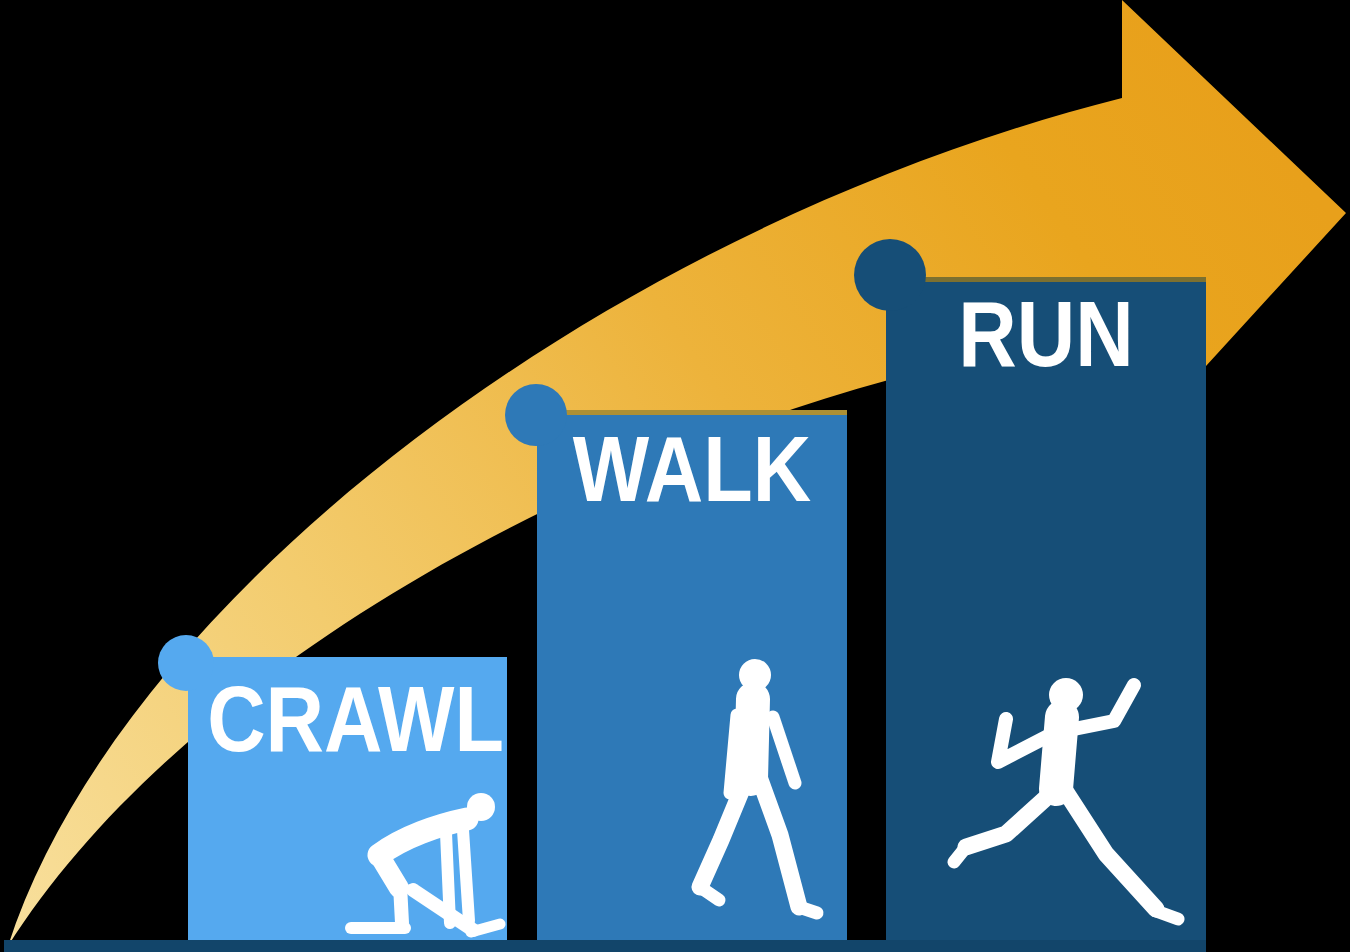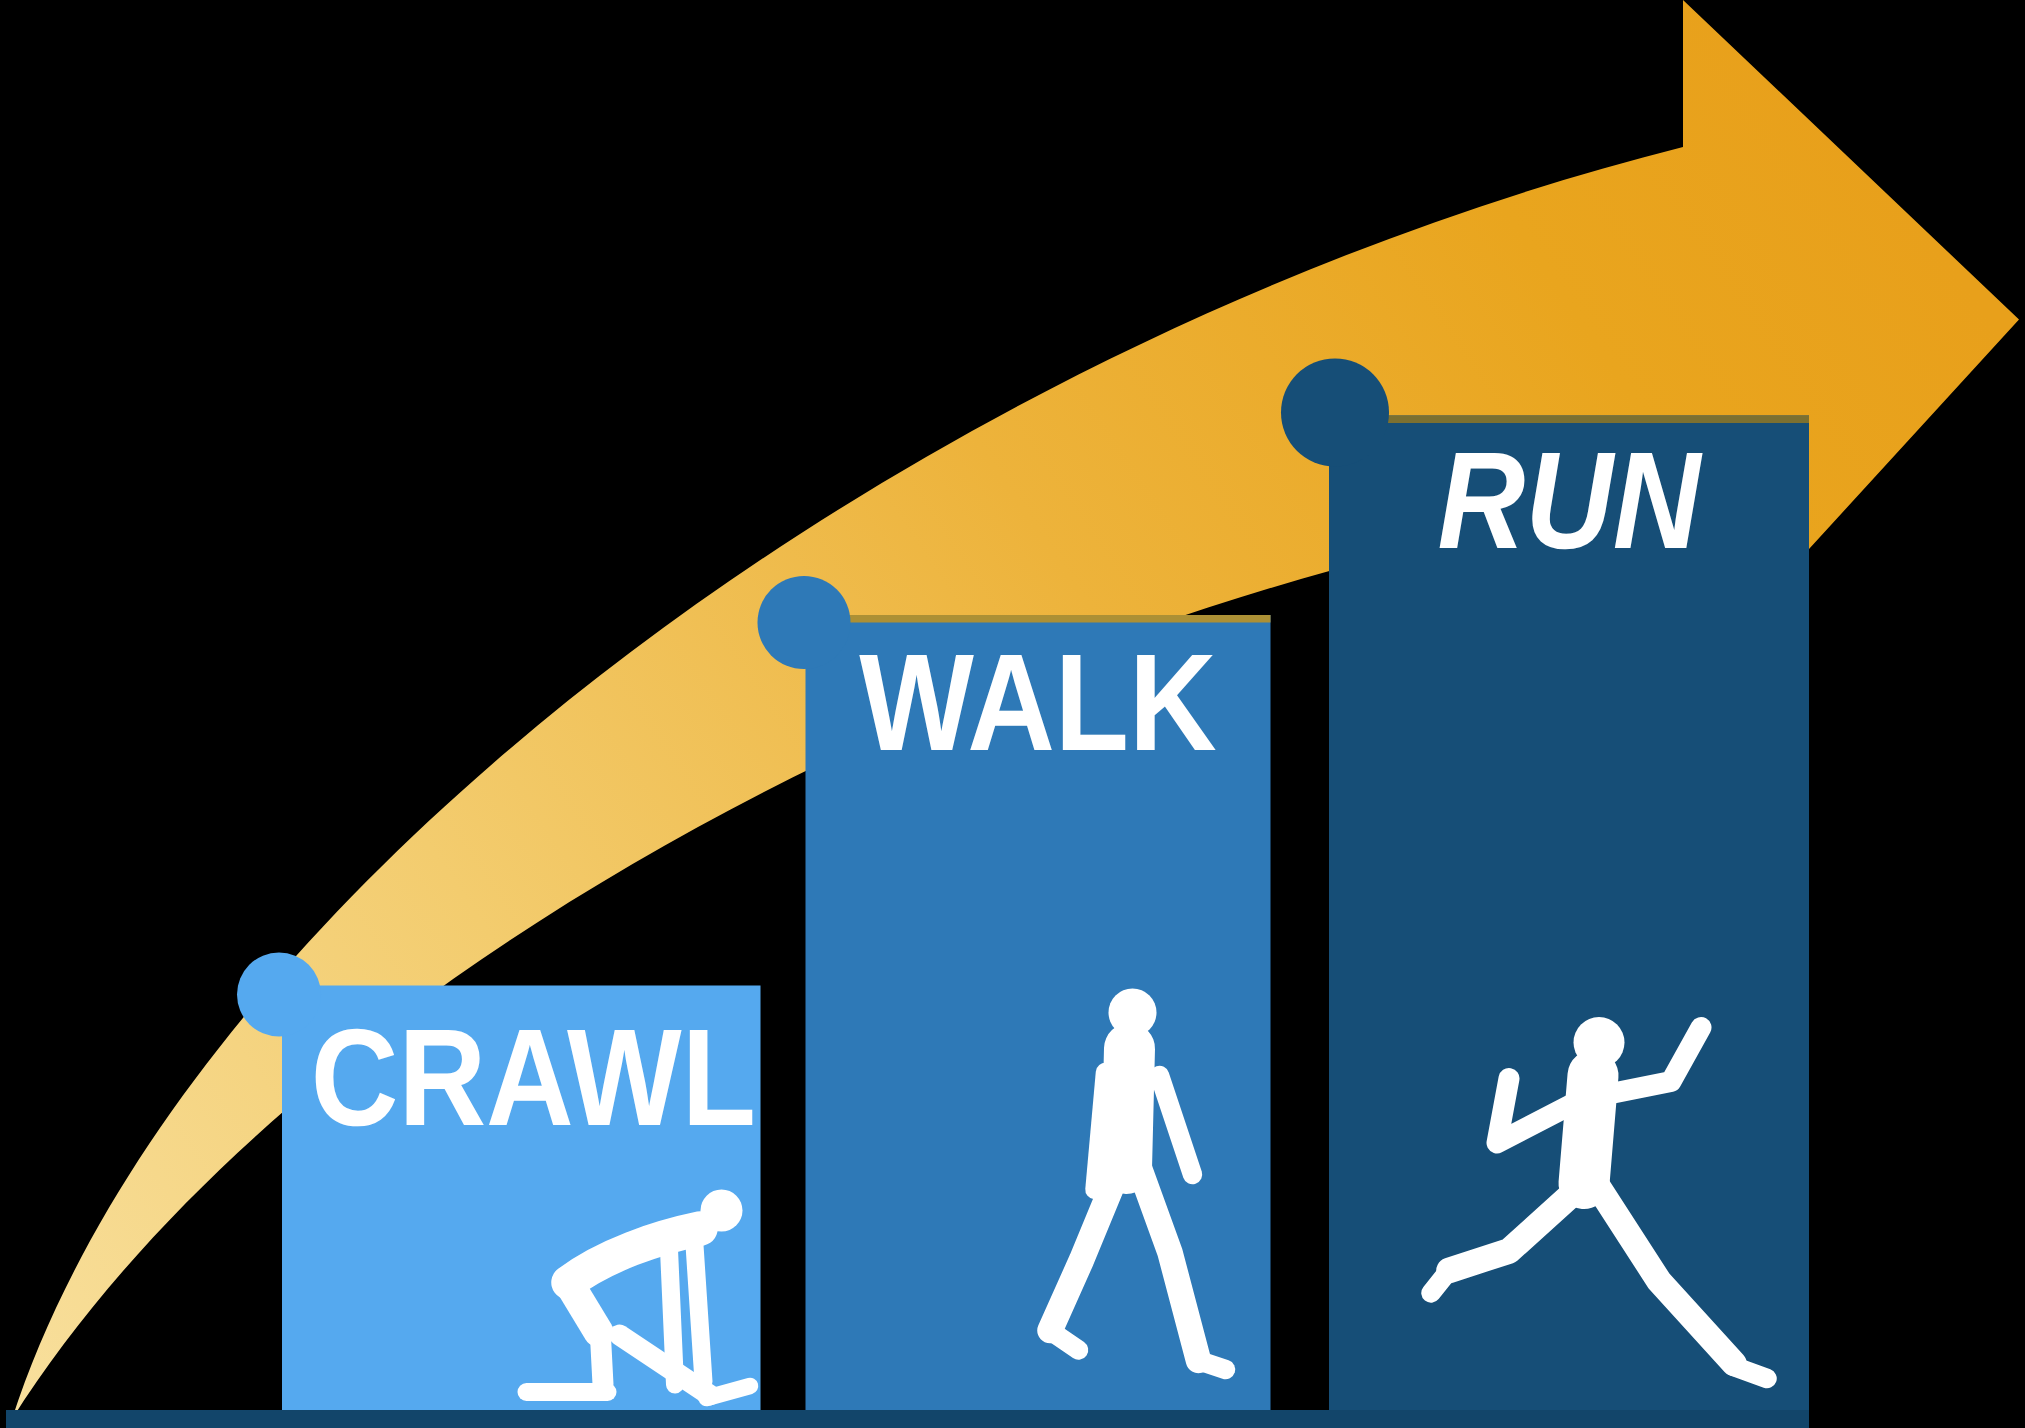--- a/index.html
+++ b/index.html
@@ -94,21 +94,21 @@
         <path d="M52 60 L45 138" stroke-width="13"></path>
         <path d="M88 62 L110 128" stroke-width="13"></path>
         <path d="M62 122 L36 185 L15 232" stroke-width="17"></path>
         <path d="M15 232 L34 245" stroke-width="13"></path>
         <path d="M74 122 L95 180 L114 252" stroke-width="17"></path>
         <path d="M114 252 L132 258" stroke-width="13"></path>
       </g>
     </svg>
   </div>
 
-  <div class="bar" id="bar-run" style="background-color: rgb(22, 78, 119); font-style: italic;">
+  <div class="bar" id="bar-run" style="background-color: rgb(22, 78, 119);">
     <div class="bar-top-edge" style="background-color: rgb(124, 112, 48);"></div>
     <div class="corner-dot" style="background-color: rgb(22, 78, 119);"></div>
     <div class="bar-label" style="color: rgb(255, 255, 255);">RUN</div>
     <svg class="person-icon" width="240" height="268" viewBox="0 0 240 268">
       <circle cx="120" cy="26" r="17" stroke="none" fill="#ffffff"></circle>
       <g fill="none" stroke-linecap="round" stroke-linejoin="round" stroke="#ffffff">
         <path d="M116 48 L110 120" stroke-width="34"></path>
         <path d="M118 62 L168 52 L188 16" stroke-width="14"></path>
         <path d="M108 64 L52 93 L60 50" stroke-width="14"></path>
         <path d="M112 118 L60 165 L20 178" stroke-width="17"></path>

